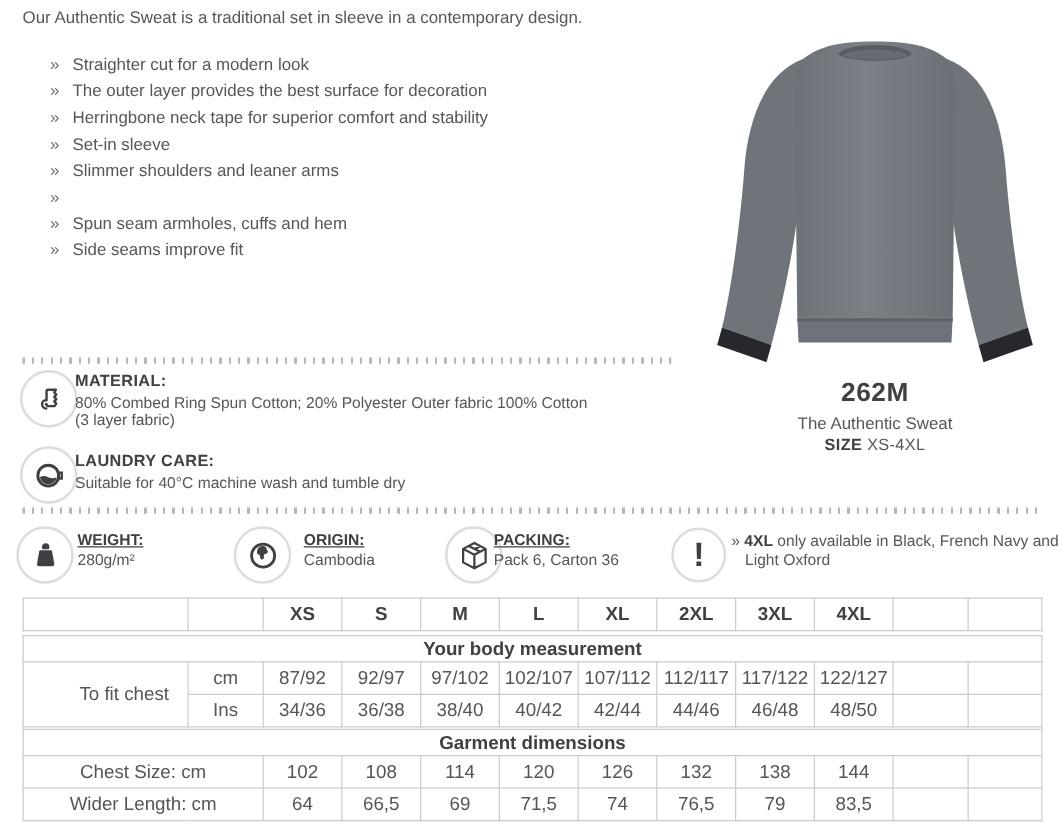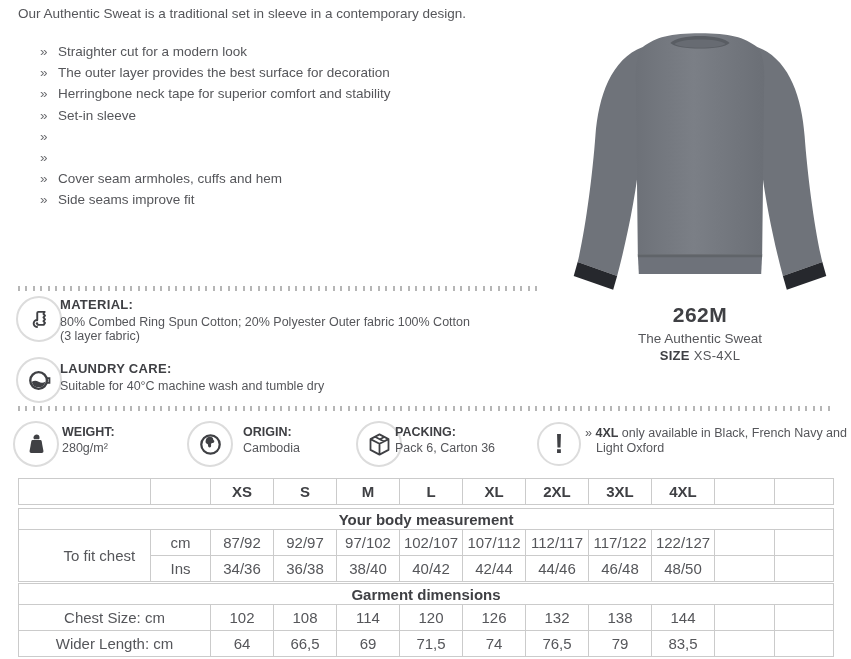--- a/index.html
+++ b/index.html
@@ -23,21 +23,21 @@
   
   .stitch{height:5px;background-image:repeating-linear-gradient(90deg,var(--stitch,#b6b6b6) 0 1.8px,transparent 1.8px 7.5px);}
   .stitch1{left:18px;top:286px;width:519px;}
   .stitch2{left:18px;top:406px;width:815px;}
   
   .circle{width:46px;height:46px;border-radius:50%;border:2px solid #dcdcdc;background:#fff;
     box-sizing:border-box;display:flex;align-items:center;justify-content:center;}
   .circle svg{display:block;}
   .sec-title{font-size:13px;font-weight:bold;color:var(--heading,#3f4044);letter-spacing:.3px;}
   .sec-text{font-size:12.5px;line-height:14px;}
-  .info-title{font-size:12.5px;font-weight:bold;color:var(--heading,#3f4044);}
+  .info-title{font-size:12.5px;font-weight:bold;color:var(--heading,#3f4044);text-decoration:underline;}
   .info-value{font-size:12.5px;margin-top:2px;}
   .excl{font-size:27px;font-weight:800;color:var(--heading,#3f4044);line-height:1;}
   .note{font-size:12.5px;line-height:15px;width:258px;padding-left:11px;text-indent:-11px;}
   .note b{color:var(--heading,#3f4044);}
   
   table{border-collapse:collapse;table-layout:fixed;width:815px;font-size:15px;color:var(--text,#55565a);}
   td{border:1.5px solid var(--border,#cbcbcb);text-align:center;padding:0;height:25px;white-space:nowrap;overflow:hidden;}
   .title-row td{height:20px;font-weight:bold;color:var(--heading,#3f4044);}
   td.b{font-weight:bold;color:var(--heading,#3f4044);}
   .wrapLabel{display:inline-block;max-width:42px;line-height:14px;}
@@ -62,27 +62,28 @@
     <li>
         <span class="marker">»</span>
         <span>Herringbone neck tape for superior comfort and stability</span>
       </li>
     <li>
         <span class="marker">»</span>
         <span>Set-in sleeve</span>
       </li>
     <li>
         <span class="marker">»</span>
-      </li>
-    <li>
-        <span class="marker">»</span>
-      </li>
-    <li>
-        <span class="marker">»</span>
-        <span>Cover seam armholes, cuffs and hem</span>
+        <span>Slimmer shoulders and leaner arms</span>
+      </li>
+    <li>
+        <span class="marker">»</span>
+      </li>
+    <li>
+        <span class="marker">»</span>
+        <span>Spun seam armholes, cuffs and hem</span>
       </li>
     <li>
         <span class="marker">»</span>
         <span>Side seams improve fit</span>
       </li>
   </ul>
 
   <svg class="abs garment" viewBox="0 0 300 285" xmlns="http://www.w3.org/2000/svg">
     <defs>
       <linearGradient id="bodyShade" x1="0" y1="0" x2="1" y2="0">

